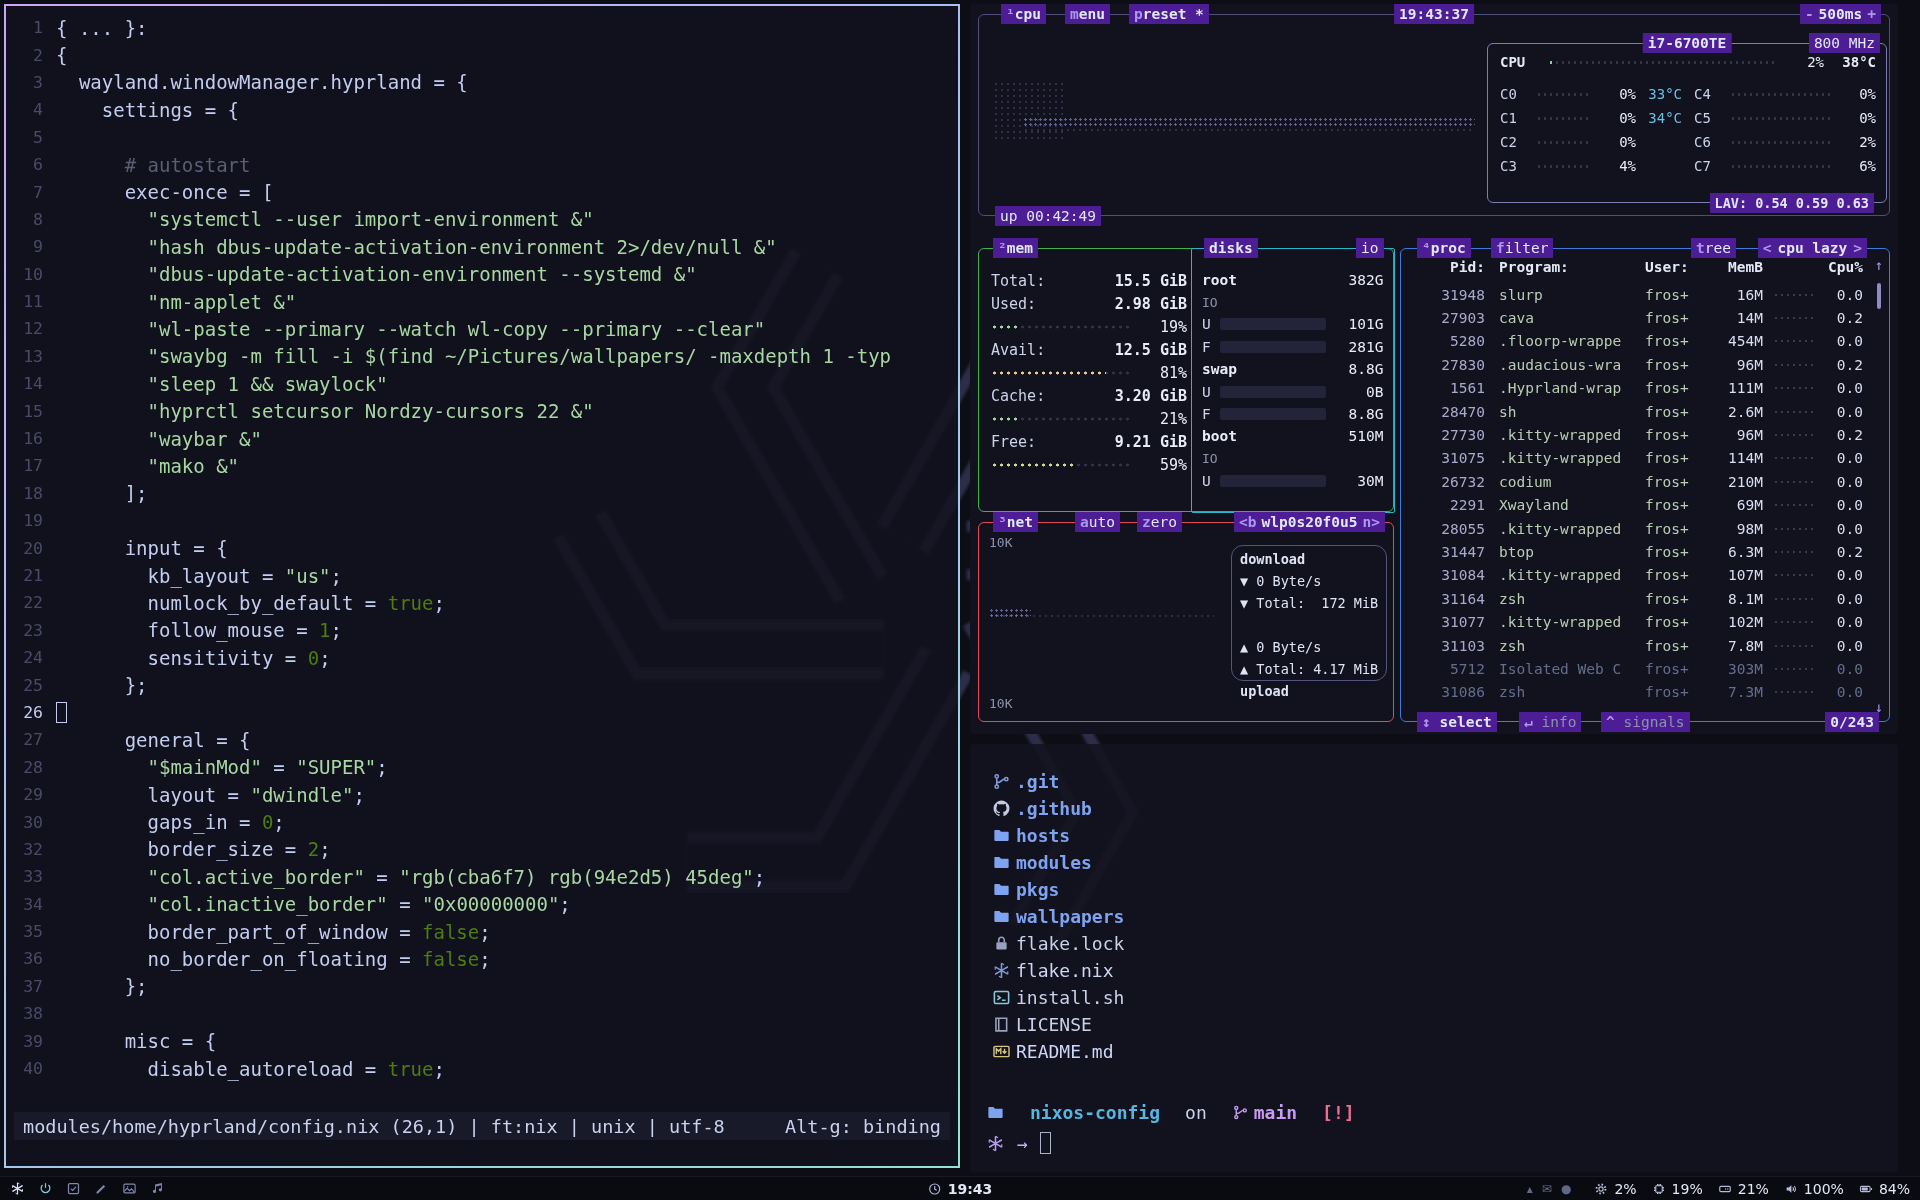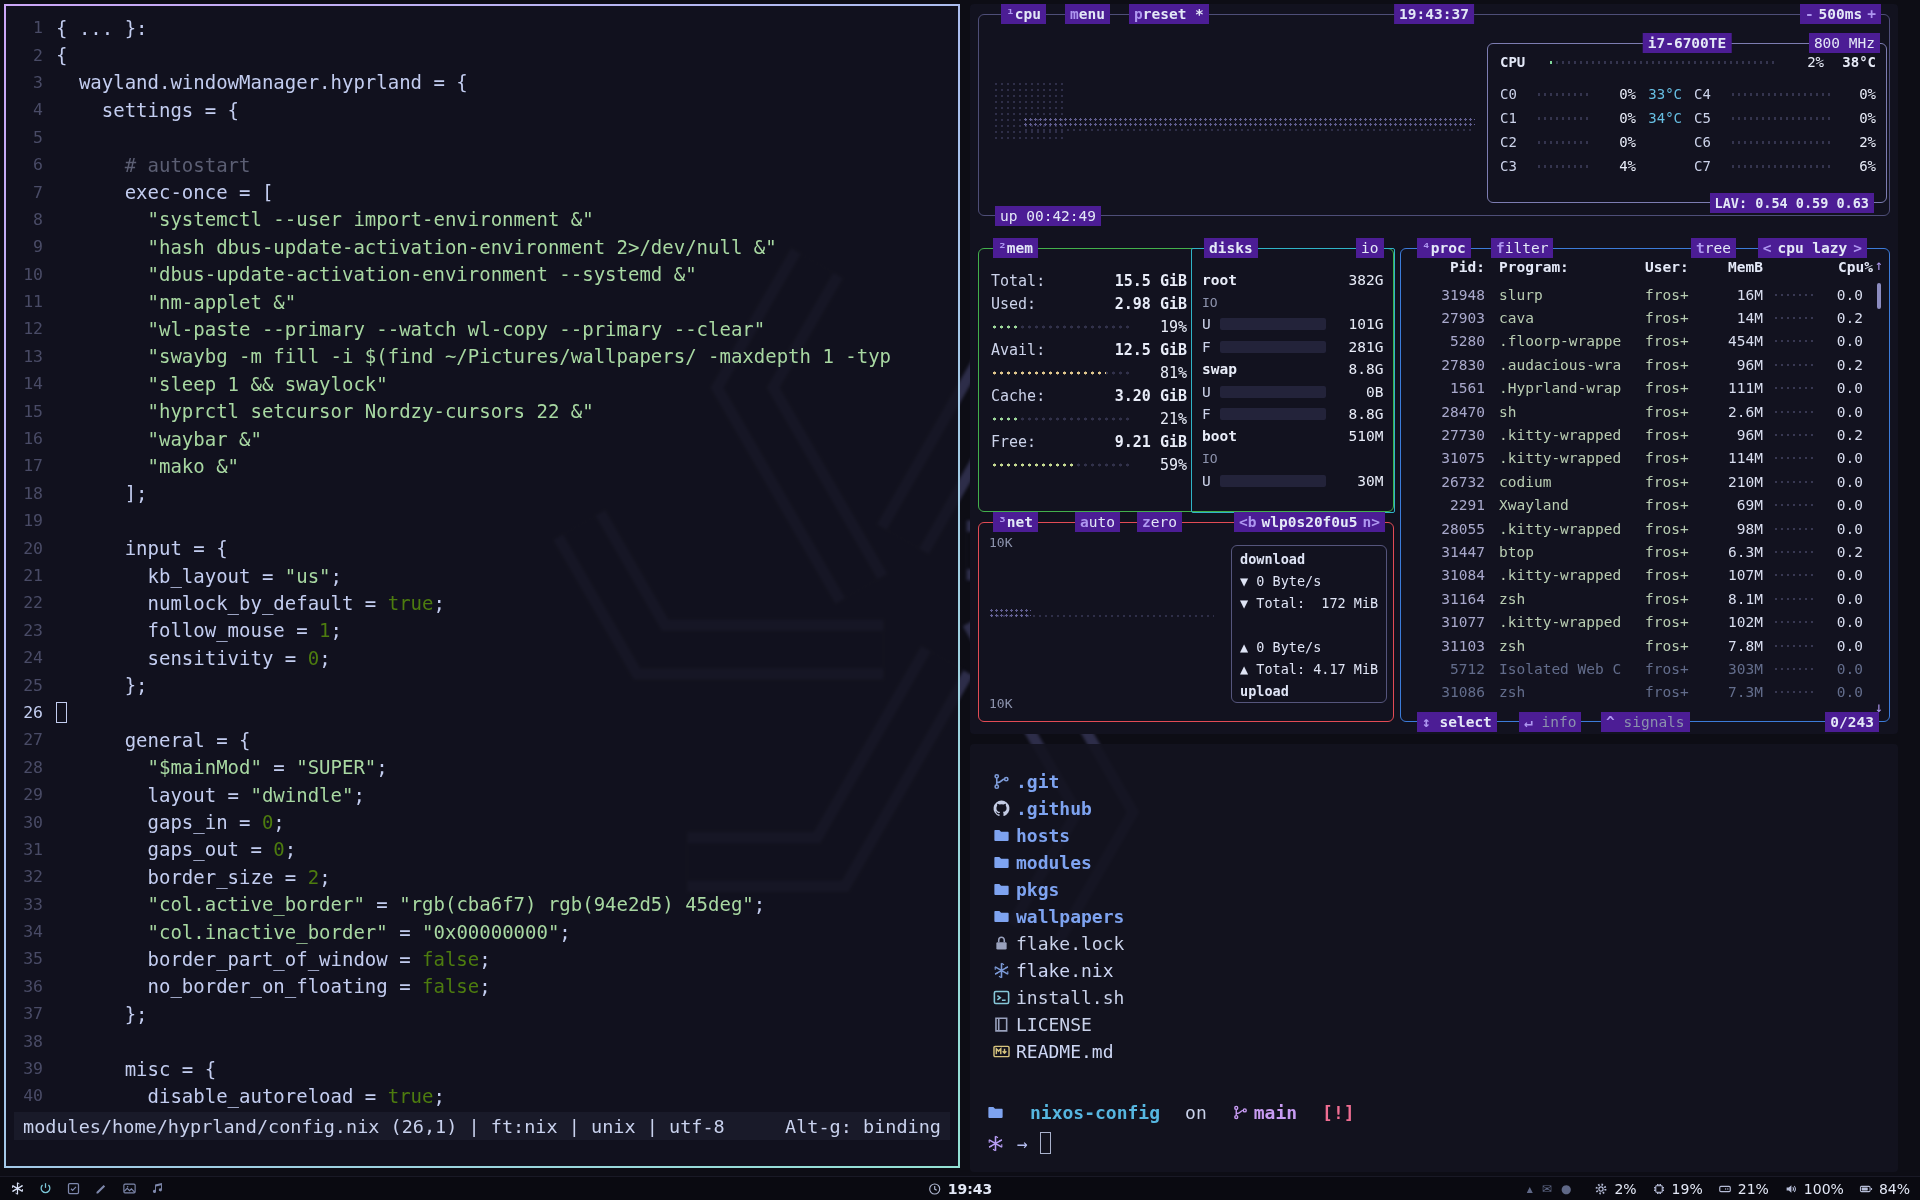--- a/index.html
+++ b/index.html
@@ -64,26 +64,26 @@
   .drow.dio{color:#8d93ad;font-size:13px}
   .drow .dl{width:16px;color:#ccd3ea}
   .dbar{flex:1;height:12px;background:#23233a;border-radius:2px;margin:0 8px 0 2px;overflow:hidden}
   .dbar .fill{height:100%;border-radius:2px}
   .fill.green{background:linear-gradient(90deg,#27b562,#9fe3ae)}
   .fill.pink{background:linear-gradient(90deg,#d94a86,#f6a9c9)}
   .drow .dv{width:50px;text-align:right;color:#e8ecf8}
   #net-box{left:8px;top:518px;width:416px;height:200px;border-color:#e24b55}
   #net-graph{position:absolute;left:10px;top:24px;width:235px;height:150px}
   .nscale{position:absolute;font-size:13px;color:#8d93ad}
-  #net-panel{position:absolute;left:252px;top:22px;width:156px;height:158px;border:1.5px solid #55557c;border-radius:6px;padding-top:2px}
+  #net-panel{position:absolute;left:252px;top:22px;width:156px;height:136px;border:1.5px solid #55557c;border-radius:12px;padding-top:2px}
   .nrow{height:22px;line-height:22px;padding:0 8px;font-size:13.5px;color:#dfe4f5;white-space:pre}
   .nrow.nbold{font-weight:bold}
   .nrow.up1{margin-top:22px}
   #proc-box{left:430px;top:244px;width:490px;height:474px;border-color:#3c7bd9}
-  #proc-head{position:absolute;left:12px;top:10px;right:16px;display:flex;align-items:center;font-size:14.5px;font-weight:bold;color:#e4e9f8}
+  #proc-head{position:absolute;left:12px;top:10px;right:26px;display:flex;align-items:center;font-size:14.5px;font-weight:bold;color:#e4e9f8}
   #proc-rows{position:absolute;left:12px;top:34px;right:26px}
   .prow{display:flex;height:23.4px;align-items:center;font-size:14.5px}
   .ppid{width:72px;text-align:right;color:#a9a9cc}
   .pname{width:160px;padding-left:14px;color:#b9cdb2;overflow:hidden;white-space:nowrap}
   .puser{width:64px;color:#b9cdb2}
   .pmem{width:54px;text-align:right;color:#d9def0}
   .pmeter{flex:1;height:8px;margin:0 10px;background-image:radial-gradient(circle,#383852 1.2px,transparent 1.4px);background-size:6px 8px}
   .pcpu{width:40px;text-align:right;color:#d9def0}
   #proc-head .ppid,#proc-head .pname,#proc-head .puser,#proc-head .pmem,#proc-head .pcpu{color:#e4e9f8}
   #proc-head .pmeter{background:none}
@@ -272,24 +272,20 @@
           <span class="num">28</span>
           <span class="code"><span class="seg-t">        </span><span class="seg-s">"$mainMod"</span><span class="seg-t"> = </span><span class="seg-s">"SUPER"</span><span class="seg-t">;</span></span>
         </div>
         <div class="edl">
           <span class="num">29</span>
           <span class="code"><span class="seg-t">        layout = </span><span class="seg-s">"dwindle"</span><span class="seg-t">;</span></span>
         </div>
         <div class="edl">
           <span class="num">30</span>
           <span class="code"><span class="seg-t">        gaps_in = </span><span class="seg-n">0</span><span class="seg-t">;</span></span>
-        </div>
-        <div class="edl">
-          <span class="num">31</span>
-          <span class="code"><span class="seg-t">        gaps_out = </span><span class="seg-n">0</span><span class="seg-t">;</span></span>
         </div>
         <div class="edl">
           <span class="num">32</span>
           <span class="code"><span class="seg-t">        border_size = </span><span class="seg-n">2</span><span class="seg-t">;</span></span>
         </div>
         <div class="edl">
           <span class="num">33</span>
           <span class="code"><span class="seg-t">        </span><span class="seg-s">"col.active_border"</span><span class="seg-t"> = </span><span class="seg-s">"rgb(cba6f7) rgb(94e2d5) 45deg"</span><span class="seg-t">;</span></span>
         </div>
         <div class="edl">

